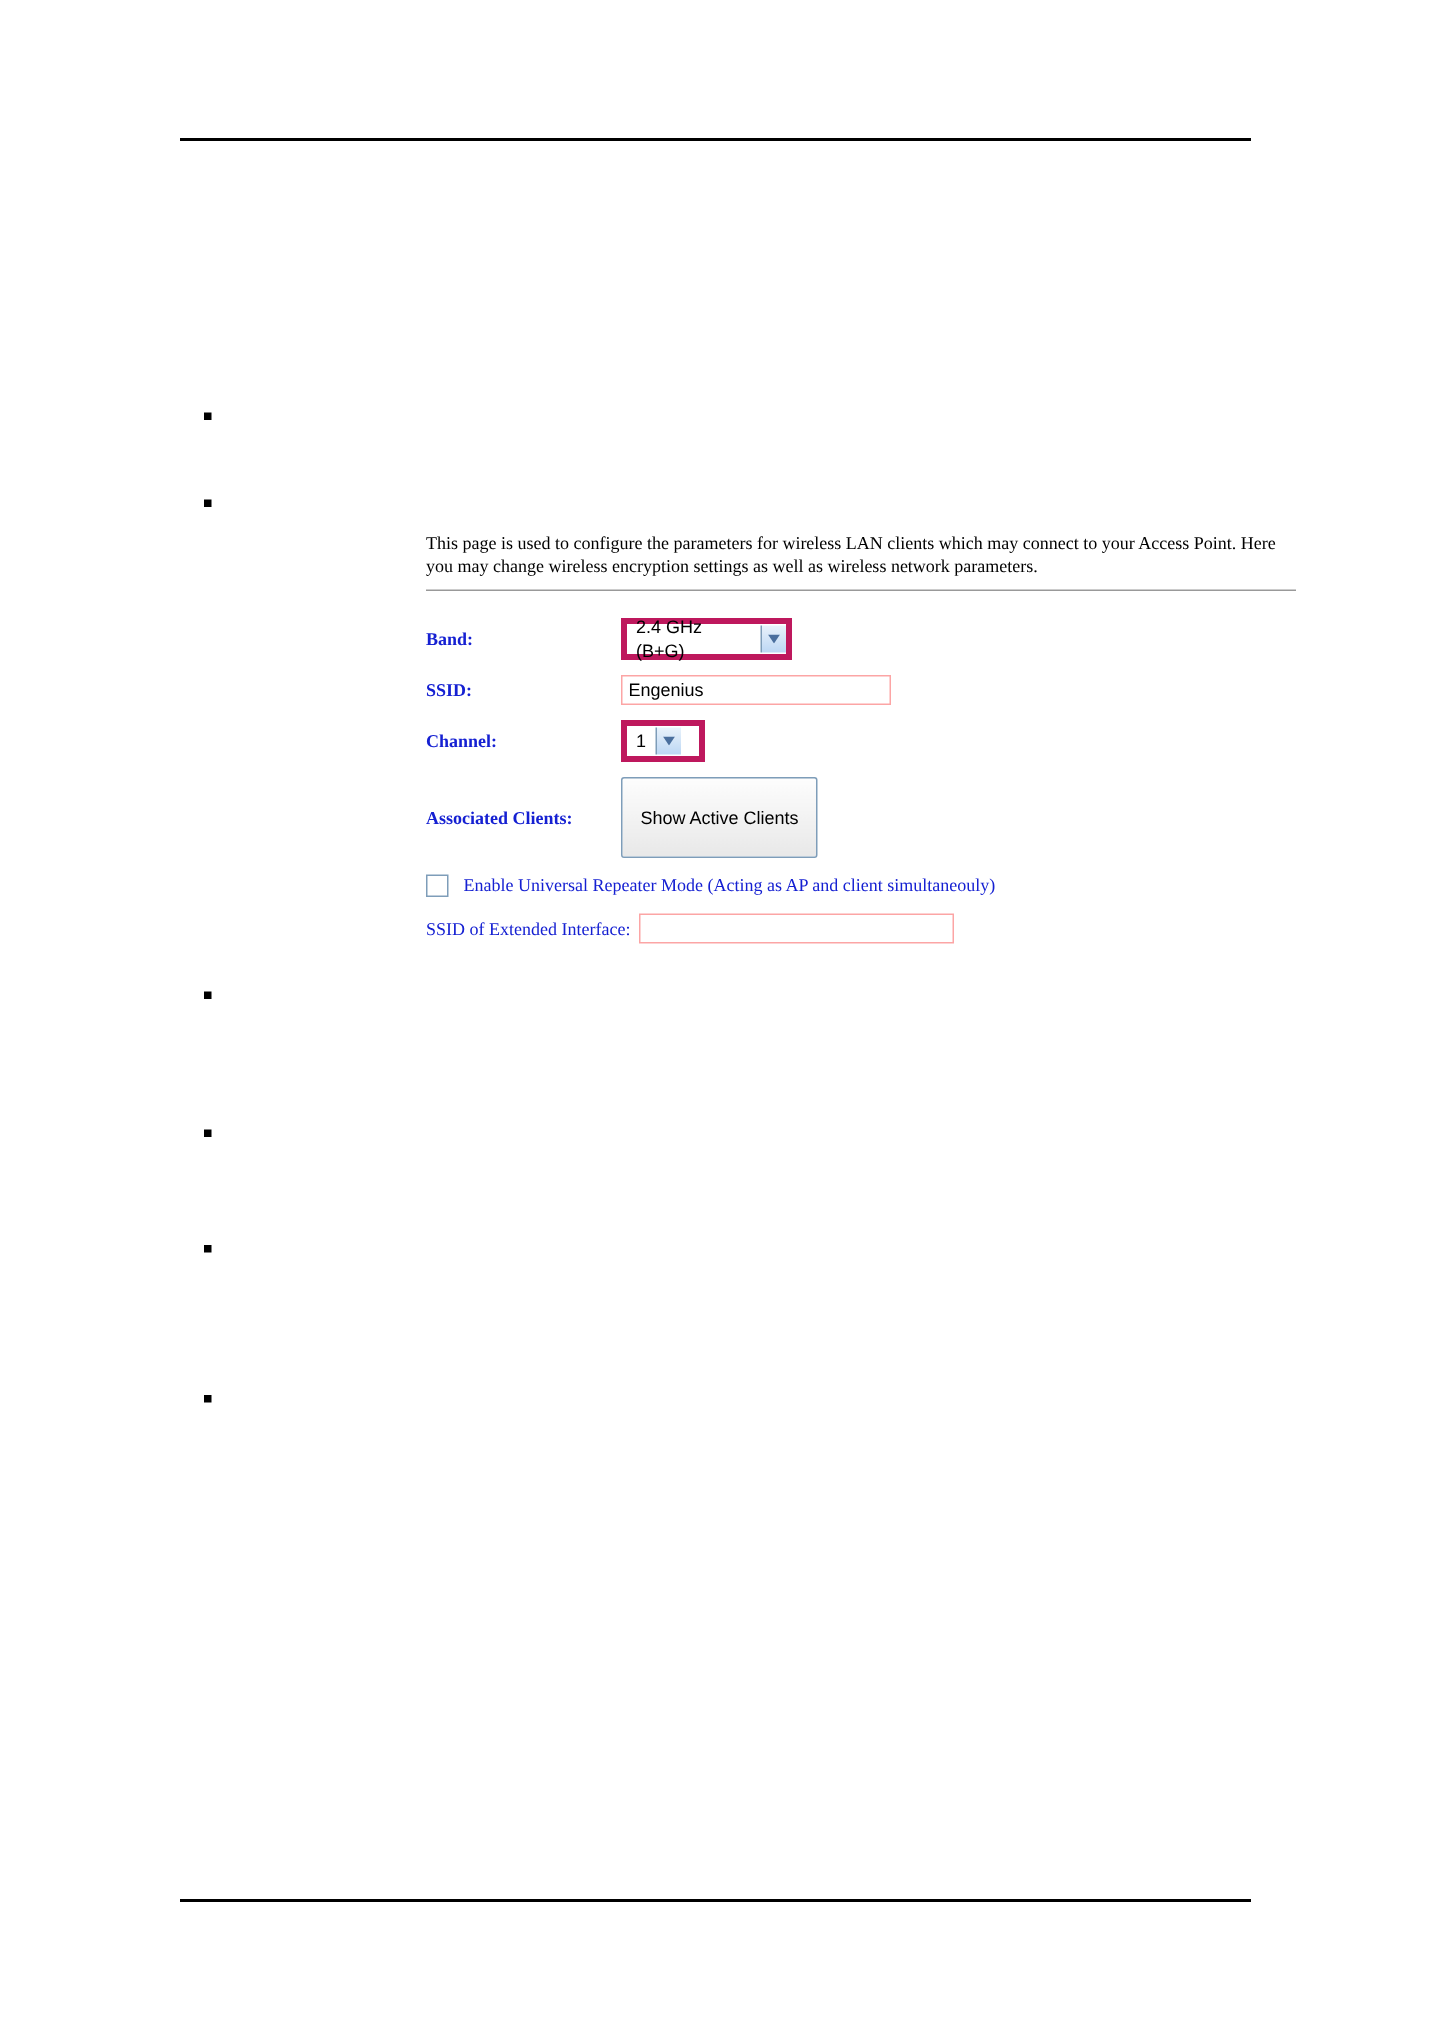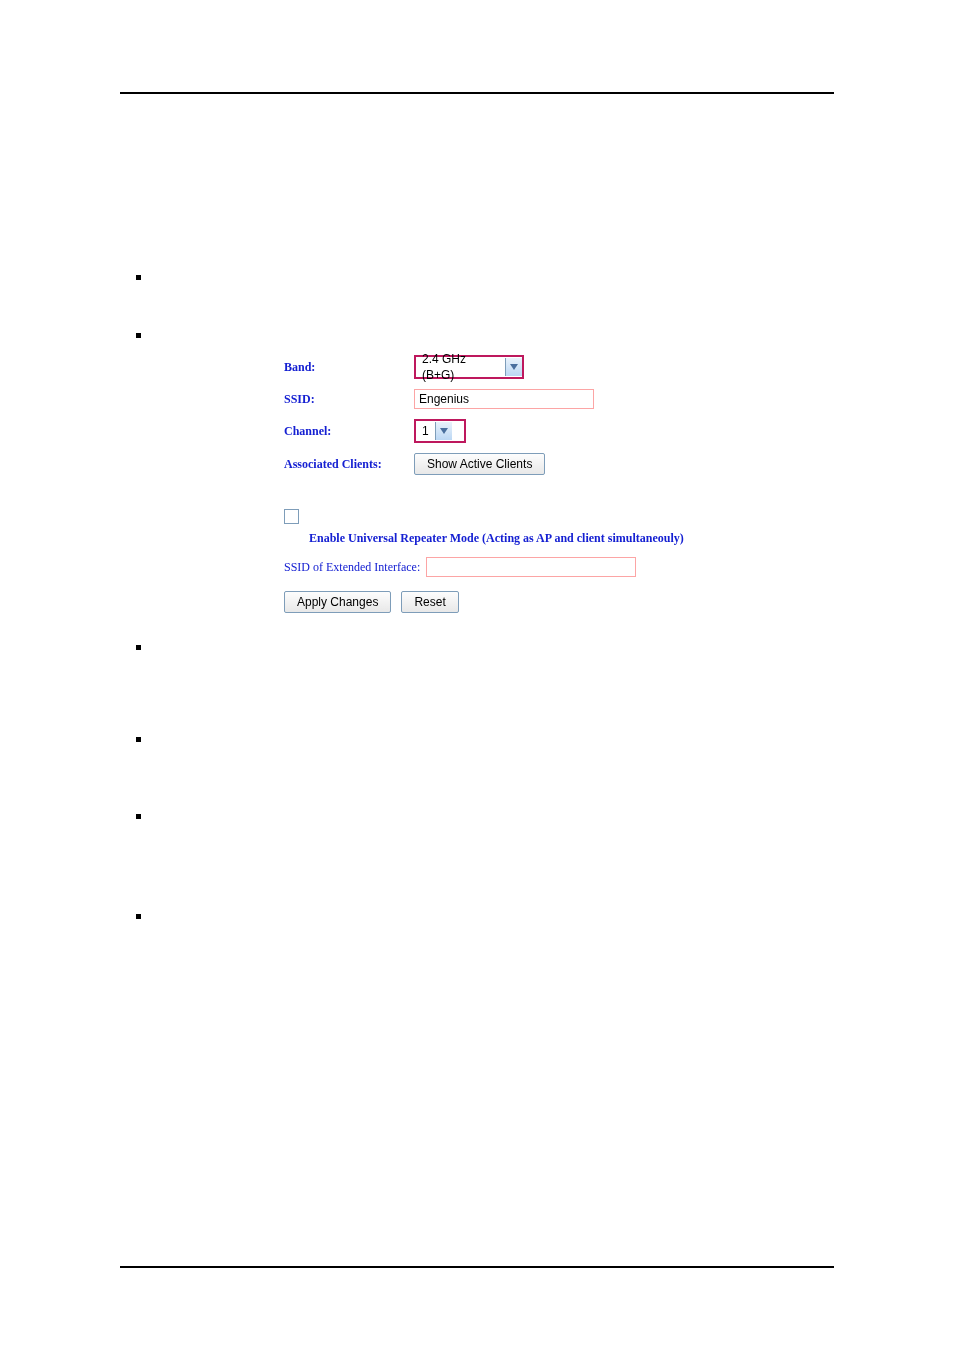--- a/index.html
+++ b/index.html
@@ -88,21 +88,21 @@
   .ss-label {
     color: #1520d2;
     font-weight: bold;
     font-size: 12px;
     width: 130px;
   }
   .ss-select {
     font-family: Arial, sans-serif;
     font-size: 12px;
     color: #000;
-    border: 2px solid #be185d;
+    border: 4px solid #be185d;
     height: 20px;
     background: #fff;
     display: inline-flex;
     align-items: center;
   }
   .ss-select .sel-text {
     padding: 0 6px;
   }
   .ss-select .sel-arrow {
     width: 16px;
@@ -122,41 +122,40 @@
     height: 18px;
     padding: 0 4px;
     background: #fff;
   }
   .ss-btn {
     font-family: Arial, sans-serif;
     font-size: 12px;
     color: #000;
     border: 1px solid #7e9db9;
     background: linear-gradient(#fdfdfd, #e8e8e8);
-    padding: 2px 12px;
+    padding: 18px 12px;
     border-radius: 2px;
     display:inline-block;
   }
   .ss-checkrow {
     display: flex;
     align-items: center;
     margin: 8px 0 10px 0;
   }
   .ss-checkbox {
     width: 13px;
     height: 13px;
     border: 1px solid #7e9db9;
     background: #fff;
     margin-right: 10px;
   }
   .ss-checklabel {
     color: #1520d2;
-    font-weight: bold;
-    font-size: 12px;
-    margin-top: 45px;
+    font-weight: normal;
+    font-size: 12px;
   }
   .ss-extrow {
     display: flex;
     align-items: center;
     margin-bottom: 14px;
   }
   .ss-extlabel {
     color: #1520d2;
     font-weight: normal;
     font-size: 12px;
@@ -197,20 +196,21 @@
     <li>
       <span class="bullet-title"></span>
       <span>Click the Wireless link on the navigation bar and then click Basic Settings to view the screen similar to the one below.</span>
     </li>
     <li>
       <span class="bullet-title"></span>
       <span>The following screen displays the Wireless Basic Settings page.</span>
 
       
       <div class="screenshot">
+        <div class="ss-desc">This page is used to configure the parameters for wireless LAN clients which may connect to your Access Point. Here you may change wireless encryption settings as well as wireless network parameters.</div>
 
         <div class="ss-row">
           <div class="ss-label">Band:</div>
           <div class="ss-select" style="width:106px">
             <span class="sel-text">2.4 GHz (B+G)</span>
             <span class="sel-arrow">
               <svg width="8" height="6">
                   <polygon points="0,0 8,0 4,6" fill="#4a6f9e"></polygon>
                 </svg>
             </span>
@@ -242,24 +242,20 @@
         <div class="ss-checkrow">
           <div class="ss-checkbox"></div>
           <div class="ss-checklabel">Enable Universal Repeater Mode (Acting as AP and client simultaneouly)</div>
         </div>
 
         <div class="ss-extrow">
           <div class="ss-extlabel">SSID of Extended Interface:</div>
           <input class="ss-input" style="width: 200px;" value="">
         </div>
 
-        <div class="ss-btnrow">
-          <span class="ss-btn">Apply Changes</span>
-          <span class="ss-btn">Reset</span>
-        </div>
       </div>
     </li>
   </ul>
 
   <ul class="main after-image-gap">
     <li style="margin-bottom:52px">
       <span class="bullet-title">Band:</span>
       <span>Select a band from the drop-down list. The band settings available are 2.4 GHz (B), 2.4 GHz (G), and 2.4 GHz (B+G).</span>
     </li>
     <li style="margin-bottom:36px">

